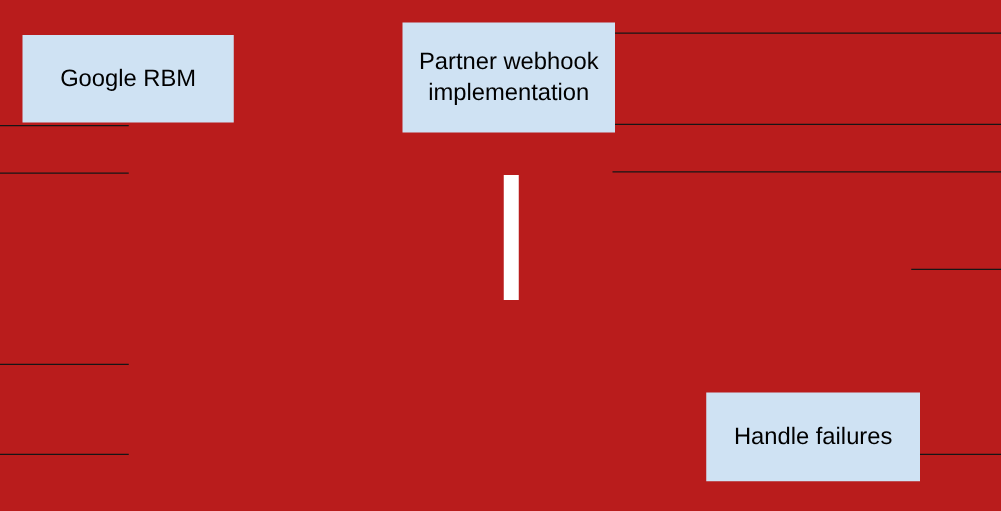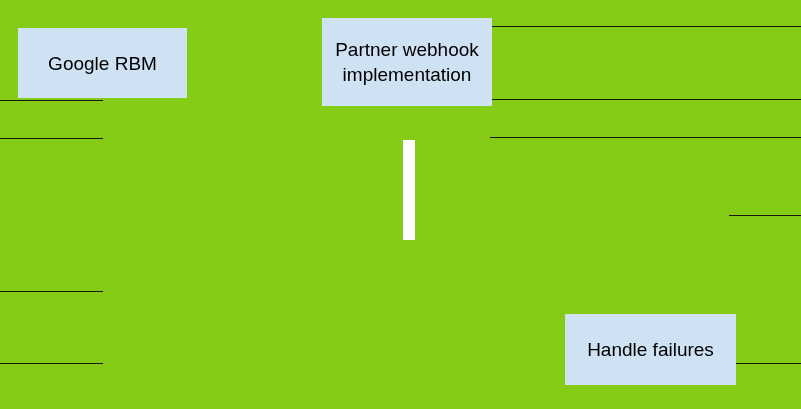--- a/index.html
+++ b/index.html
@@ -4,21 +4,21 @@
 <style>
   html, body {
     margin: 0;
     padding: 0;
     background: #000000;
   }
   #canvas {
     position: relative;
     width: 801px;
     height: 409px;
-    background: #84cc16;
+    background: #b91c1c;
     overflow: hidden;
     font-family: "Liberation Sans", sans-serif;
   }
   .node {
     position: absolute;
     background: #cfe2f3;
     color: #000000;
     display: flex;
     align-items: center;
     justify-content: center;

